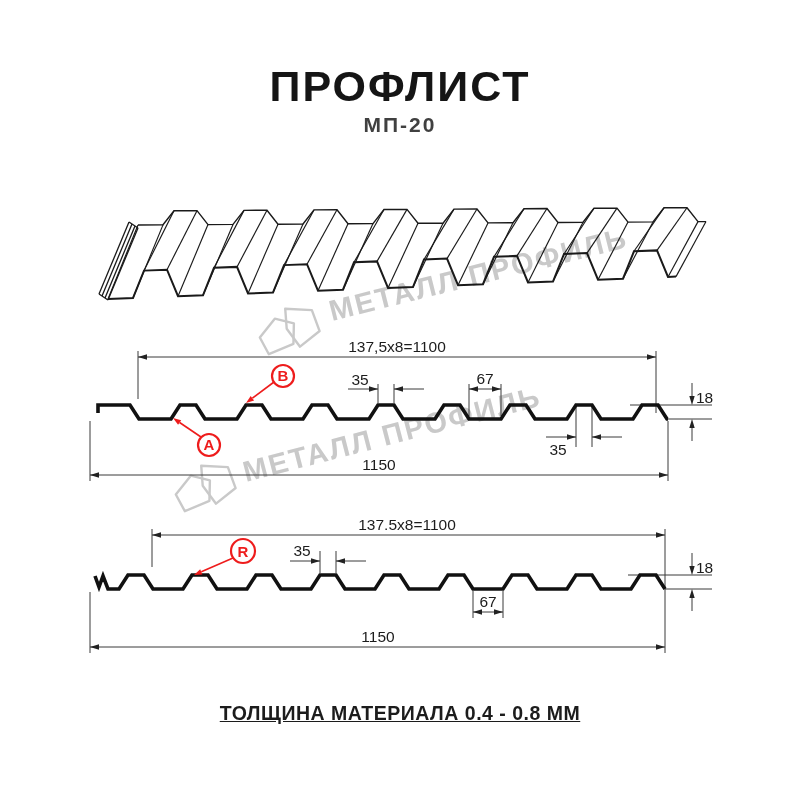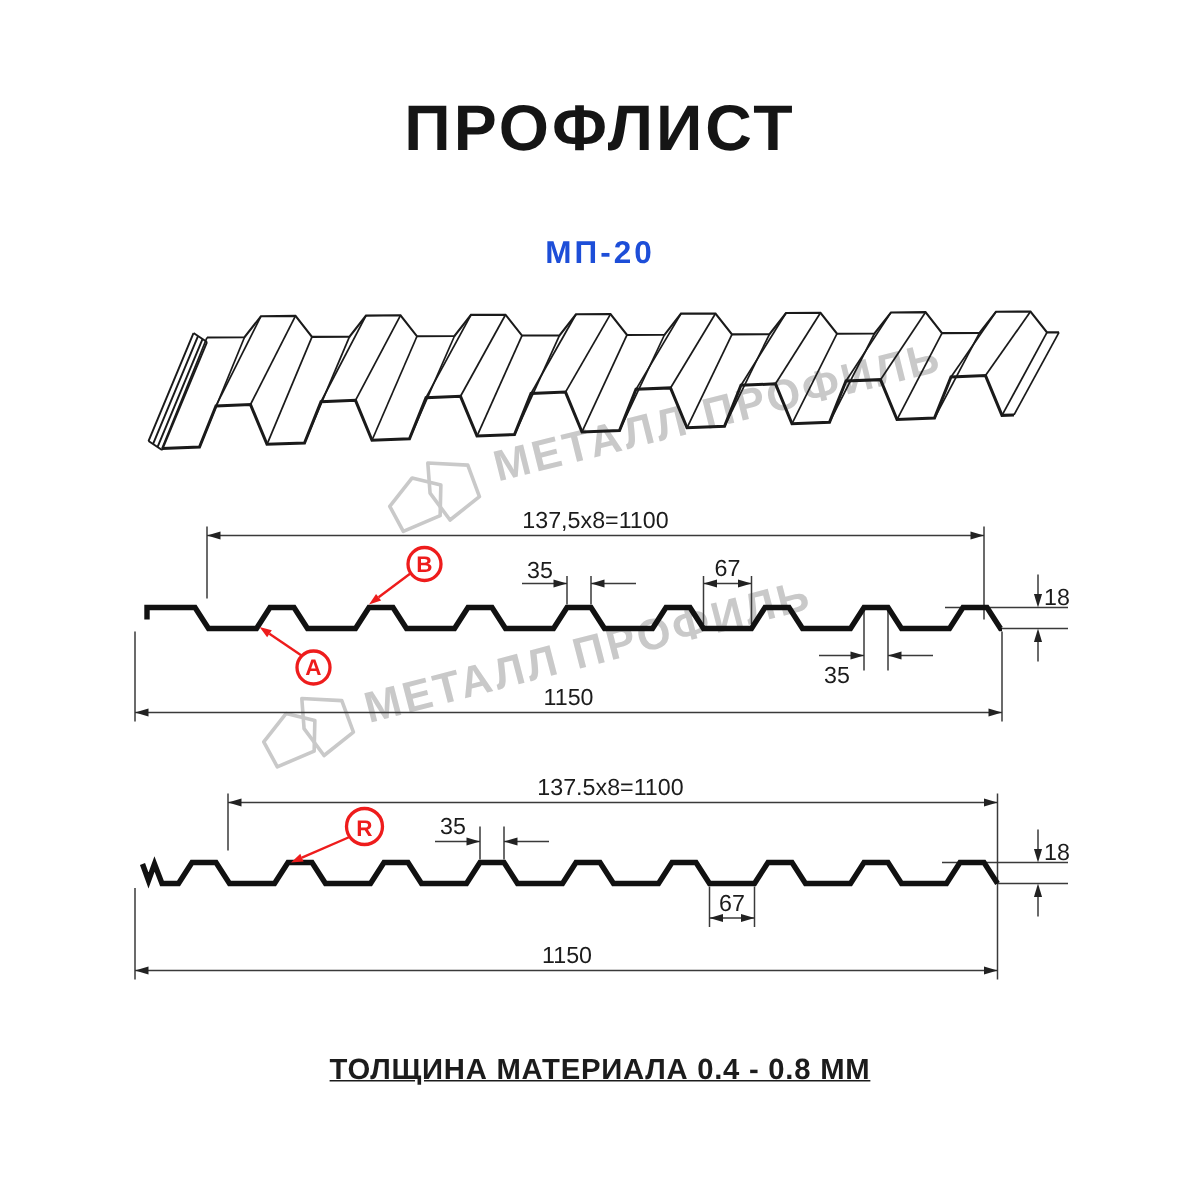--- a/index.html
+++ b/index.html
@@ -1,21 +1,21 @@
 <!DOCTYPE html>
 <html><head>
 <meta charset="utf-8">
 <style>
   html,body{margin:0;padding:0;background:#ffffff;}
   .page{position:relative;width:800px;height:800px;background:#ffffff;overflow:hidden;
         font-family:"Liberation Sans",sans-serif;}
   .title{position:absolute;top:62px;left:0;right:0;text-align:center;
          font-size:43px;font-weight:800;letter-spacing:2px;color:#151515;}
   .subtitle{position:absolute;top:113px;left:0;right:0;text-align:center;
-         font-size:21px;font-weight:600;letter-spacing:2px;color:#1d4ed8;margin-top:44px;}
+         font-size:21px;font-weight:600;letter-spacing:2px;color:#404040;}
   .caption{position:absolute;top:702px;left:0;right:0;text-align:center;
          font-size:19.5px;font-weight:600;letter-spacing:0.5px;color:#1c1c1c;text-decoration:underline;}
   svg.canvas{position:absolute;top:0;left:0;}
   .dl{stroke:#3a3a3a;stroke-width:1;}
   .ah{fill:#222;}
   .profile{fill:none;stroke:#111;stroke-width:3.6;stroke-linejoin:miter;}
   .wire{stroke:#1a1a1a;fill:none;}
   .red-line{stroke:#ee1c1c;stroke-width:1.6;fill:none;}
   .red-fill{fill:#ee1c1c;}
   .red-circle{fill:#ffffff;stroke:#ee1c1c;stroke-width:2.2;}

